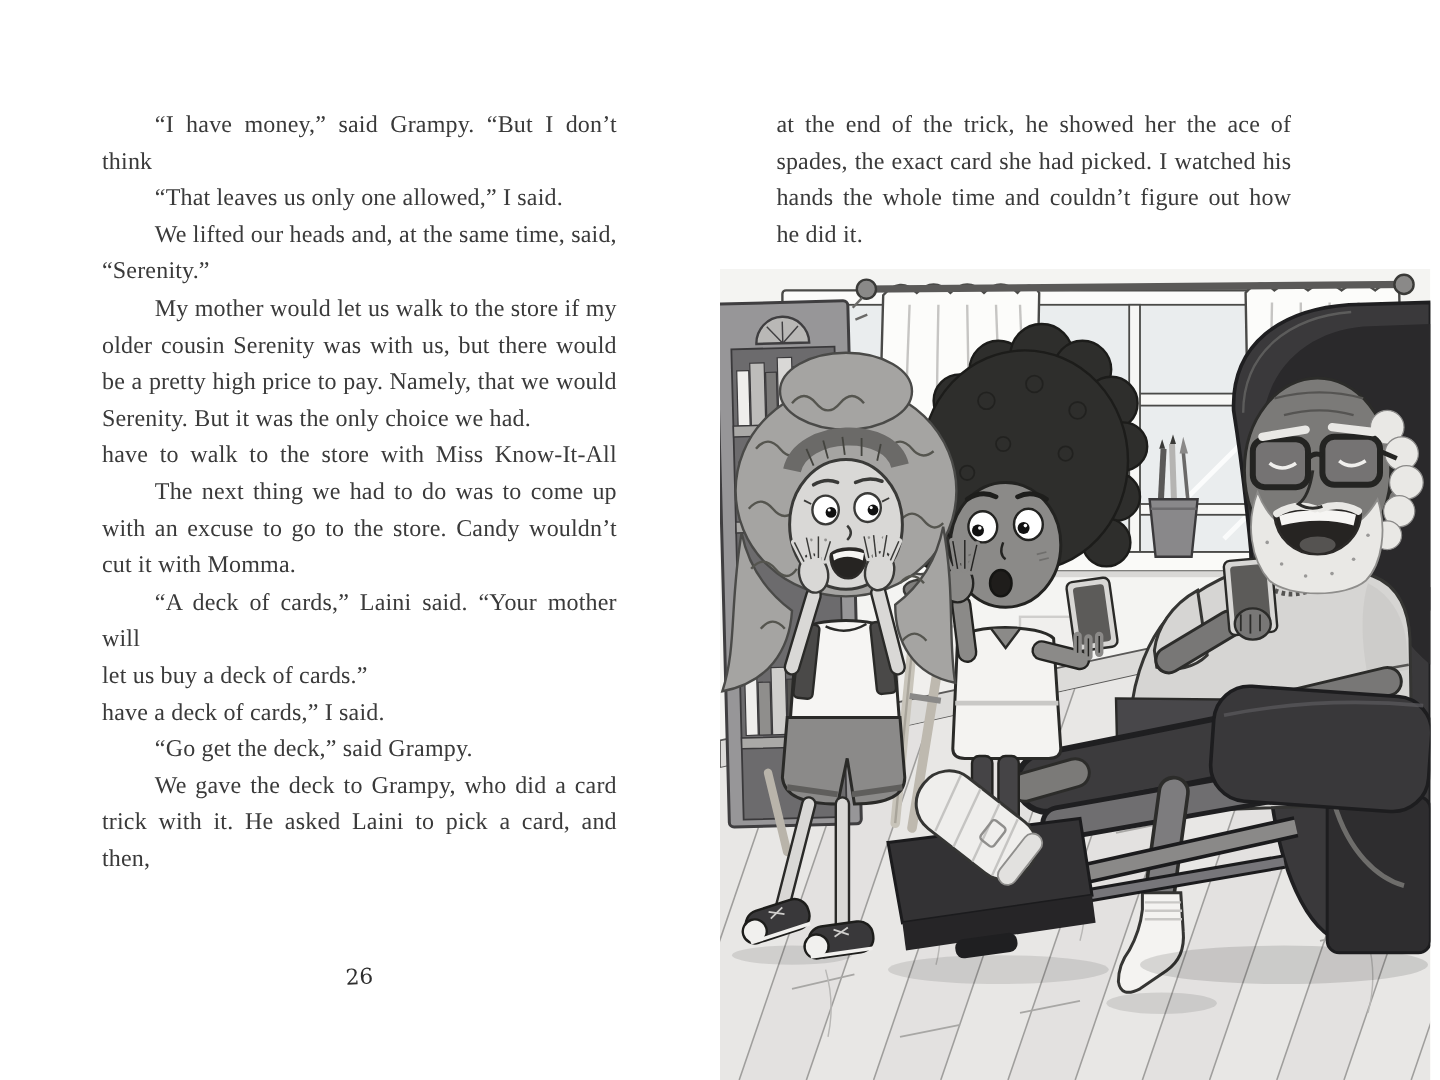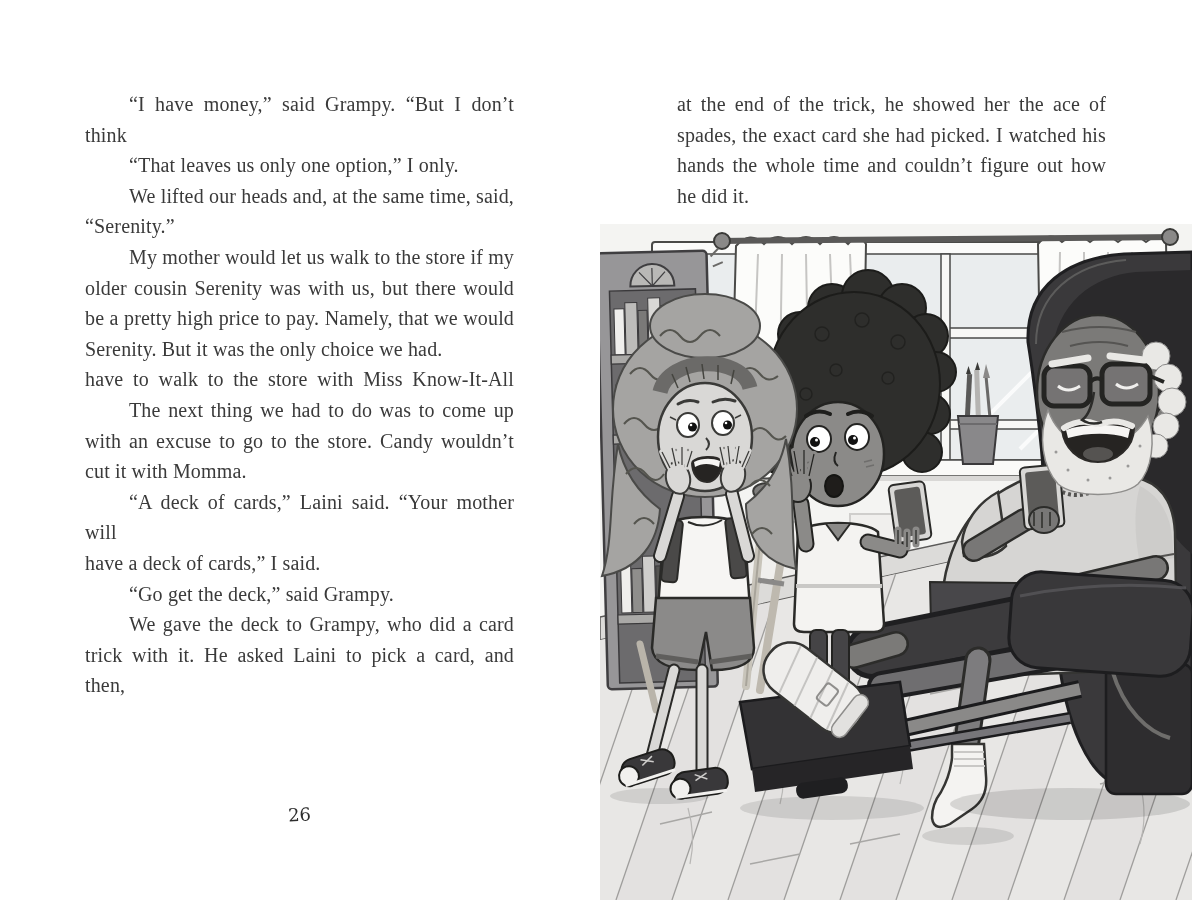--- a/index.html
+++ b/index.html
@@ -1,20 +1,20 @@
 <!DOCTYPE html>
 <html><head>
 <meta charset="utf-8">
 <style>
   html,body{margin:0;padding:0;background:#ffffff;}
   .spread{position:relative;width:1200px;height:900px;background:#ffffff;overflow:hidden;
           font-family:"Liberation Serif", serif;color:#3a3a3a;}
   .text-col{position:absolute;left:85px;top:89px;width:429px;
             font-size:20px;line-height:30.6px;letter-spacing:.15px;}
-  .text-col.right{left:677px;}
+  .text-col.right{left:647px;}
   .para{margin:0;}
   .line{text-align:justify;text-align-last:justify;white-space:normal;}
   .line.last{text-align-last:left;}
   .line.first{text-indent:44px;}
   .folio{position:absolute;left:85px;top:804px;width:429px;text-align:center;
          font-family:"DejaVu Serif", serif;font-size:18px;color:#2e2e2e;transform:rotate(-3deg);}
   .illustration{position:absolute;left:600px;top:224px;width:592px;height:676px;margin:0;}
   .illustration svg{display:block;width:100%;height:100%;}
 </style>
 </head>
@@ -23,40 +23,41 @@
 <div class="spread">
 
   <section>
     <div class="text-col">
         <div class="para">
           <div class="line first">“I have money,” said Grampy. “But I don’t think</div>
         </div>
         <div class="para">
         </div>
         <div class="para">
-          <div class="line last first">“That leaves us only one option,” I only.</div>
+          <div class="line last first">“That leaves us only one allowed,” I said.</div>
         </div>
         <div class="para">
           <div class="line first">We lifted our heads and, at the same time, said,</div>
           <div class="line last">“Serenity.”</div>
         </div>
         <div class="para">
           <div class="line first">My mother would let us walk to the store if my</div>
           <div class="line">older cousin Serenity was with us, but there would</div>
           <div class="line">be a pretty high price to pay. Namely, that we would</div>
           <div class="line last">Serenity. But it was the only choice we had.</div>
           <div class="line">have to walk to the store with Miss Know-It-All</div>
         </div>
         <div class="para">
           <div class="line first">The next thing we had to do was to come up</div>
           <div class="line">with an excuse to go to the store. Candy wouldn’t</div>
           <div class="line last">cut it with Momma.</div>
         </div>
         <div class="para">
           <div class="line first">“A deck of cards,” Laini said. “Your mother will</div>
+          <div class="line last">let us buy a deck of cards.”</div>
         </div>
         <div class="para">
           <div class="line last">have a deck of cards,” I said.</div>
         </div>
         <div class="para">
           <div class="line last first">“Go get the deck,” said Grampy.</div>
         </div>
         <div class="para">
           <div class="line first">We gave the deck to Grampy, who did a card</div>
           <div class="line last">trick with it. He asked Laini to pick a card, and then,</div>

